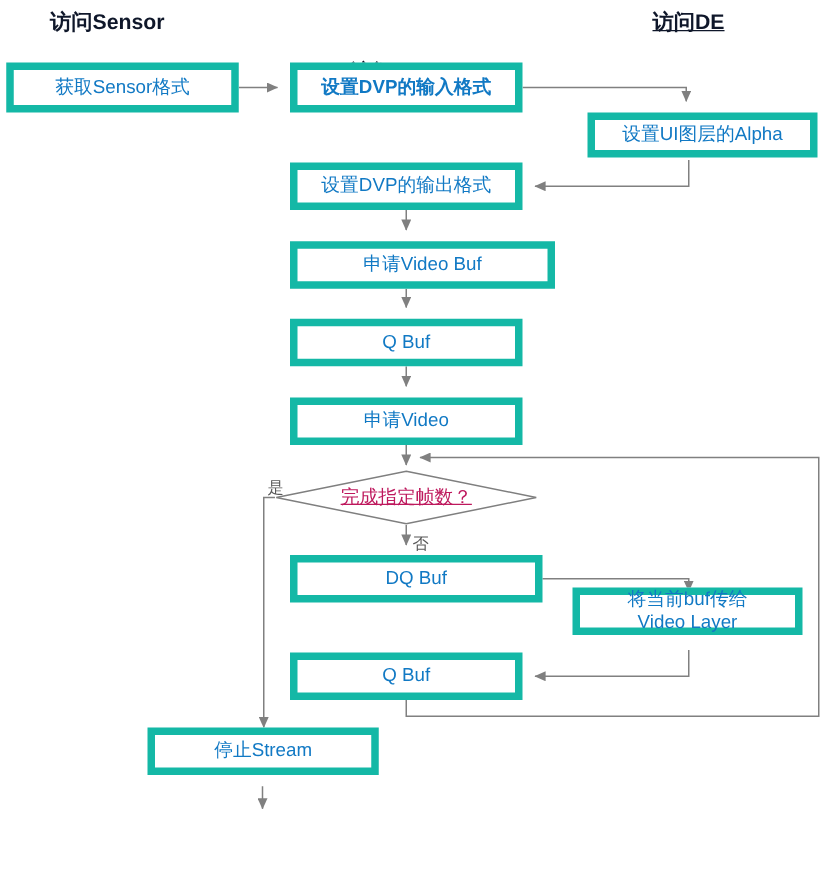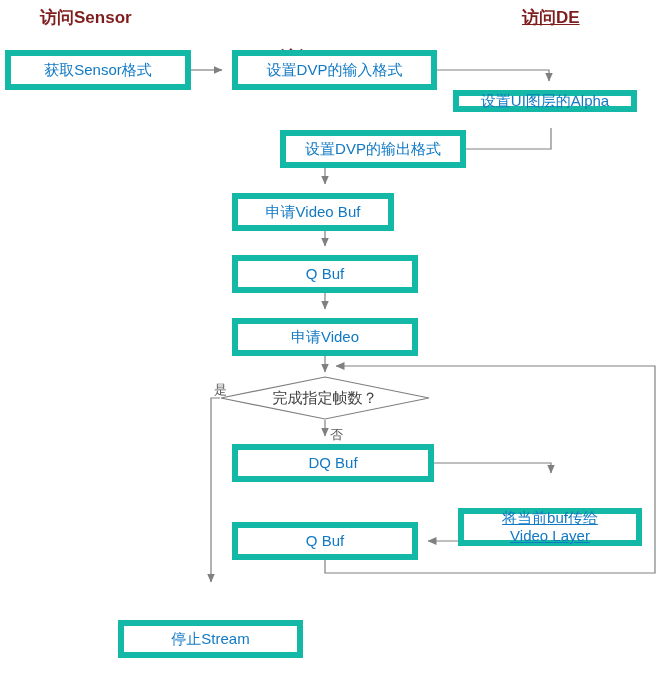--- a/index.html
+++ b/index.html
@@ -20,21 +20,21 @@
   #edges {
     position: absolute;
     left: 0;
     top: 0;
     width: 662px;
     height: 698px;
     pointer-events: none;
   }
   .col-header {
     position: absolute;
-    color: #7f1d1d;
+    color: #0f172a;
     font-size: 17px;
     font-weight: bold;
     white-space: nowrap;
     letter-spacing: 0px;
   }
   .node {
     position: absolute;
     box-sizing: border-box;
     border: 6px solid #14b8a6;
     background: #ffffff;
@@ -58,21 +58,22 @@
     position: absolute;
     left: 0;
     top: 0;
     width: 100%;
     height: 100%;
   }
   .diamond-label {
     position: relative;
     z-index: 2;
     font-size: 15px;
-    color: #404040;
+    color: #be185d;
+    text-decoration: underline;
   }
   .edge-label {
     position: absolute;
     color: #595959;
     font-size: 13px;
     white-space: nowrap;
   }
 </style>
 </head>
 <body>
@@ -113,36 +114,36 @@
 
       <path d="M210,629 L210,647" marker-end="url(#arrowhead)"></path>
     </g>
   </svg>
 
   <div class="col-header" style="left:40px; top:6px;">访问Sensor</div>
   <div class="col-header" style="left:281px; top:6px;margin-top:40px;">访问DVP</div>
   <div class="col-header" style="left:522px; top:6px;text-decoration:underline;">访问DE</div>
 
   <div class="node" style="left:5px; top:50px; width:186px; height:40px;">获取Sensor格式</div>
-  <div class="node" style="left:232px; top:50px; width:205px; height:40px;">设置DVP的输入格式</div>
-  <div class="node" style="left:453px; top:90px; width:184px; height:22px;">设置UI图层的Alpha</div>
-  <div class="node" style="left:232px; top:130px; width:186px; height:38px;margin-left:48px;">设置DVP的输出格式</div>
-  <div class="node" style="left:232px; top:193px; width:162px; height:38px;">申请Video Buf</div>
+  <div class="node" style="left:232px; top:50px; width:186px; height:40px;font-weight:bold;">设置DVP的输入格式</div>
+  <div class="node" style="left:470px; top:90px; width:184px; height:36px;">设置UI图层的Alpha</div>
+  <div class="node" style="left:232px; top:130px; width:186px; height:38px;">设置DVP的输出格式</div>
+  <div class="node" style="left:232px; top:193px; width:212px; height:38px;">申请Video Buf</div>
   <div class="node" style="left:232px; top:255px; width:186px; height:38px;">Q Buf</div>
   <div class="node" style="left:232px; top:318px; width:186px; height:38px;">申请Video</div>
 
   <div class="node diamond" style="left:220px; top:376px; width:210px; height:44px;">
     <svg class="diamond-shape" viewBox="0 0 210 44" preserveAspectRatio="none" xmlns="http://www.w3.org/2000/svg">
       <polygon points="105,1 209,22 105,43 1,22" fill="#ffffff" stroke="#7f7f7f" stroke-width="1.2" vector-effect="non-scaling-stroke"></polygon>
     </svg>
     <span class="diamond-label">完成指定帧数？</span>
   </div>
 
   <div class="node" style="left:232px; top:444px; width:202px; height:38px;">DQ Buf</div>
-  <div class="node" style="left:458px; top:508px; width:184px; height:38px;text-decoration:underline;">将当前buf传给
+  <div class="node" style="left:458px; top:470px; width:184px; height:38px;">将当前buf传给
 Video Layer</div>
   <div class="node" style="left:232px; top:522px; width:186px; height:38px;">Q Buf</div>
-  <div class="node" style="left:118px; top:620px; width:185px; height:38px;">停止Stream</div>
+  <div class="node" style="left:118px; top:582px; width:185px; height:38px;">停止Stream</div>
 
   <div class="edge-label" style="left:214px; top:381px;">是</div>
   <div class="edge-label" style="left:330px; top:426px;">否</div>
 
 </div>
 
 </body></html>

